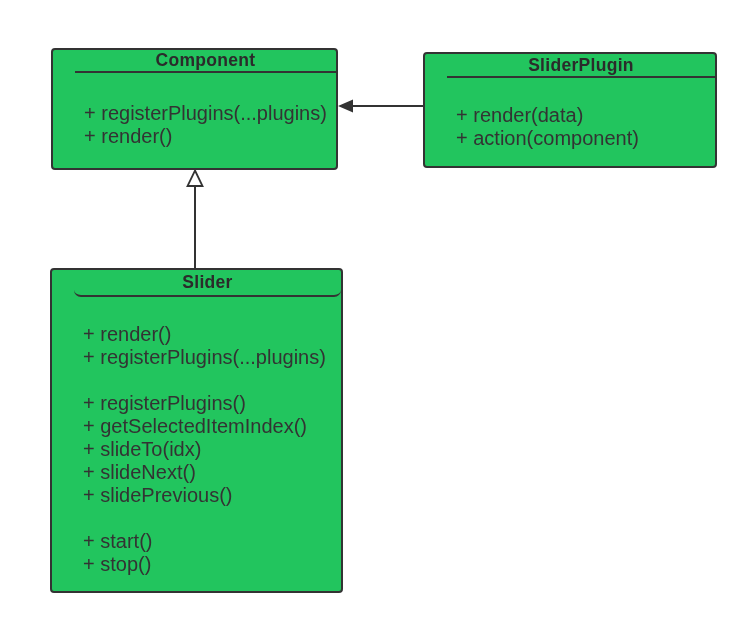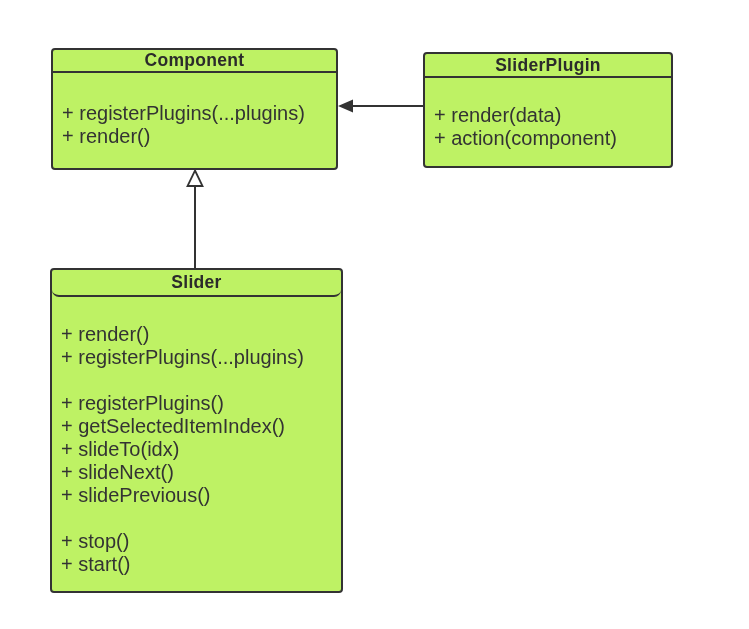--- a/index.html
+++ b/index.html
@@ -13,21 +13,22 @@
     height: 629px;
     background: #ffffff;
     font-family: "Liberation Sans", "DejaVu Sans", sans-serif;
     overflow: hidden;
   }
   .uml-class {
     position: absolute;
     box-sizing: border-box;
     border: 2px solid #333333;
     border-radius: 4px;
-    background: #bef264;
+    background: #22c55e;
+    padding-left: 22px;
   }
   .uml-title {
     box-sizing: border-box;
     border-bottom: 2px solid #333333;
     display: flex;
     align-items: center;
     justify-content: center;
     font-weight: bold;
     font-size: 17.5px;
     letter-spacing: 0.3px;
@@ -41,21 +42,21 @@
   }
   .method-line {
     height: 23px;
     line-height: 23px;
     white-space: nowrap;
   }
   #box-component { left: 51px; top: 48px; width: 287px; height: 122px; }
   #box-component .uml-title { height: 23px; }
   #box-component .uml-methods { padding-top: 29px; }
 
-  #box-sliderplugin { left: 423px; top: 52px; width: 250px; height: 116px; }
+  #box-sliderplugin { left: 423px; top: 52px; width: 294px; height: 116px; }
   #box-sliderplugin .uml-title { height: 24px; }
   #box-sliderplugin .uml-methods { padding-top: 26px; }
 
   #box-slider { left: 50px; top: 268px; width: 293px; height: 325px; }
   #box-slider .uml-title { height: 27px; border-radius: 7px; }
   #box-slider .uml-methods { padding-top: 26px; }
 
   #relations-layer {
     position: absolute;
     left: 0;
@@ -110,20 +111,20 @@
     <div class="uml-methods">
         <div class="method-line">+ render()</div>
         <div class="method-line">+ registerPlugins(...plugins)</div>
         <div class="method-line">&nbsp;</div>
         <div class="method-line">+ registerPlugins()</div>
         <div class="method-line">+ getSelectedItemIndex()</div>
         <div class="method-line">+ slideTo(idx)</div>
         <div class="method-line">+ slideNext()</div>
         <div class="method-line">+ slidePrevious()</div>
         <div class="method-line">&nbsp;</div>
+        <div class="method-line">+ start()</div>
         <div class="method-line">+ stop()</div>
-        <div class="method-line">+ start()</div>
       </div>
   </div>
 
   <div id="watermark">@稀土掘金技术社区</div>
 
 </div>
 
 </body></html>

